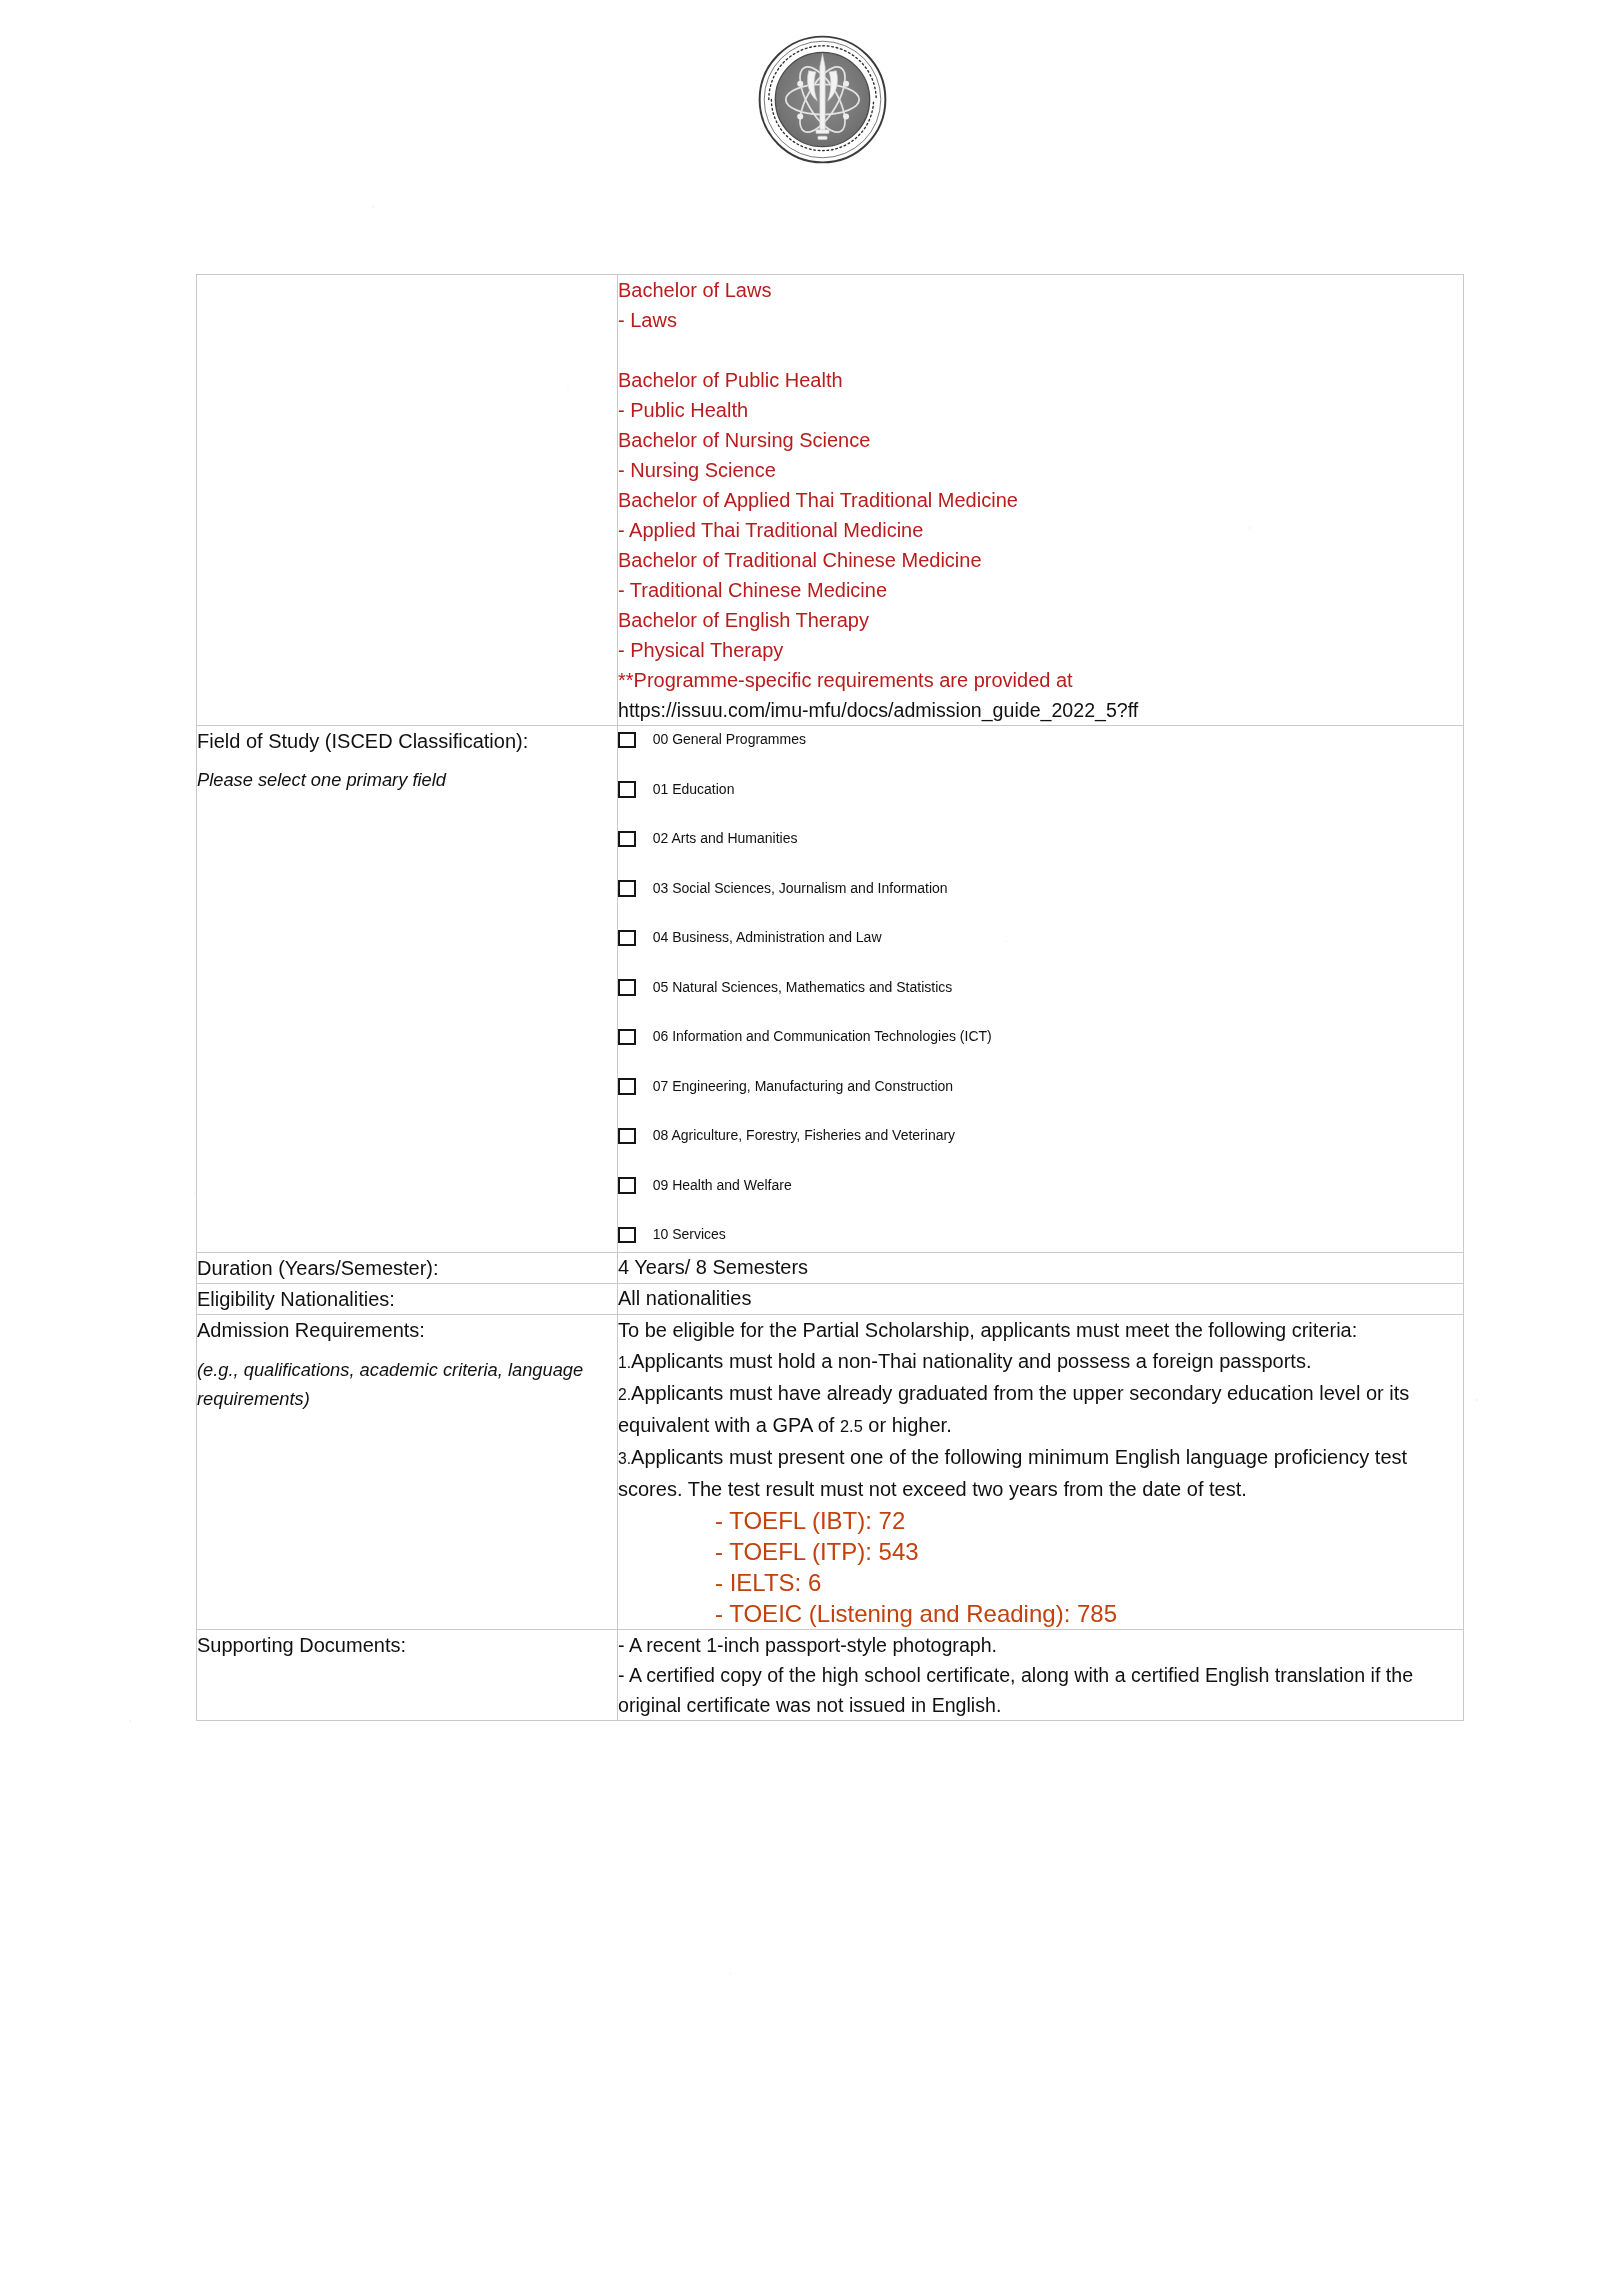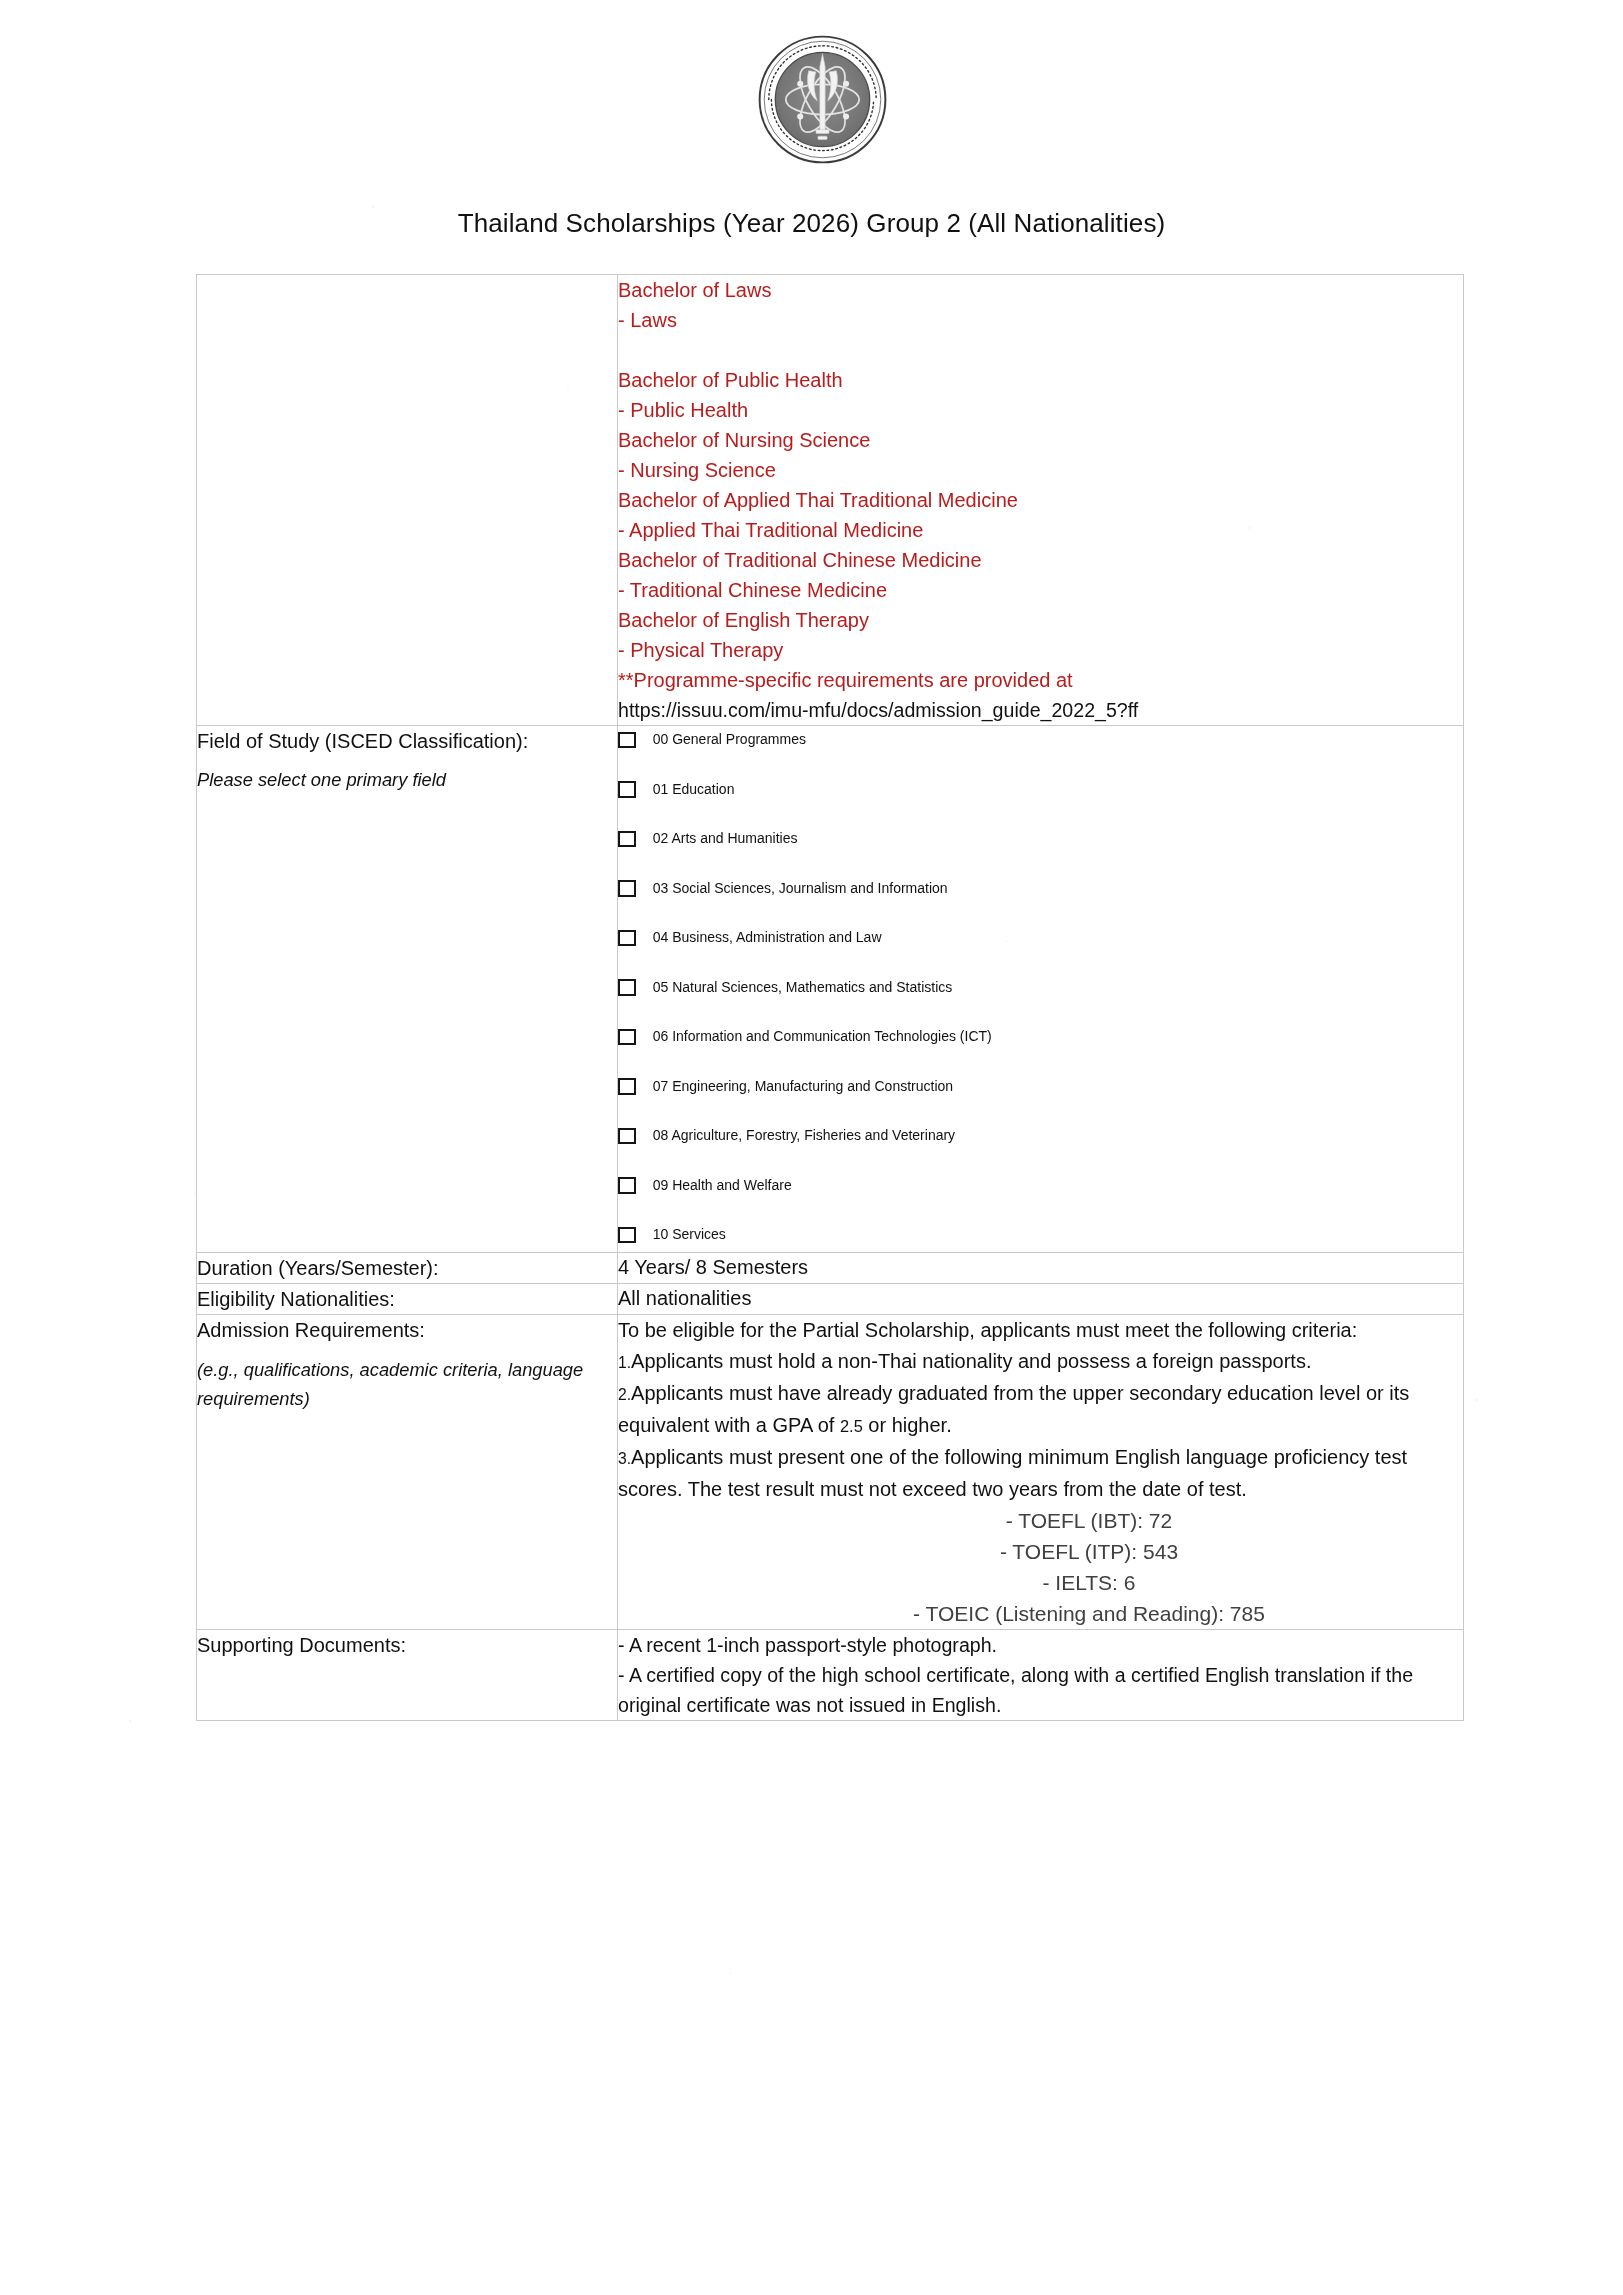--- a/index.html
+++ b/index.html
@@ -158,24 +158,23 @@
   }
   .req-num {
     font-size: 15.7px;
     vertical-align: baseline;
   }
   .req-small {
     font-size: 16.4px;
   }
   .req-indent {
     padding-left: 97px;
-    font-size: 21px;
+    font-size: 24px;
     line-height: 31px;
-    color: #404040;
-    text-align: center;
+    color: #c2410c;
   }
 
   
   .sup-cell { padding: 10.5px 10.5px 15.7px 13px; }
   .sup-line {
     font-size: 19.6px;
     line-height: 30px;
     color: #111;
   }
 </style>
@@ -221,21 +220,20 @@
       <g fill="#f2f2f2" stroke="#cfcfcf" stroke-width="1">
         <path d="M100,30 L104,50 L104,150 L96,150 L96,50 Z"></path>
         <path d="M79,56 C74,74 79,92 92,102 C86,86 86,70 90,58 Z"></path>
         <path d="M121,56 C126,74 121,92 108,102 C114,86 114,70 110,58 Z"></path>
         <rect x="90" y="146" width="20" height="6" rx="1.5"></rect>
         <rect x="93" y="156" width="14" height="5" rx="1.5"></rect>
       </g>
     </svg>
   </div>
 
-  <div class="doc-title">Thailand Scholarships (Year 2026) Group 2 (All Nationalities)</div>
 
   <table class="form-table">
     <colgroup>
       <col class="col-label">
       <col class="col-value">
     </colgroup>
     <tbody>
 
       <tr>
         <td class="label-cell"></td>

